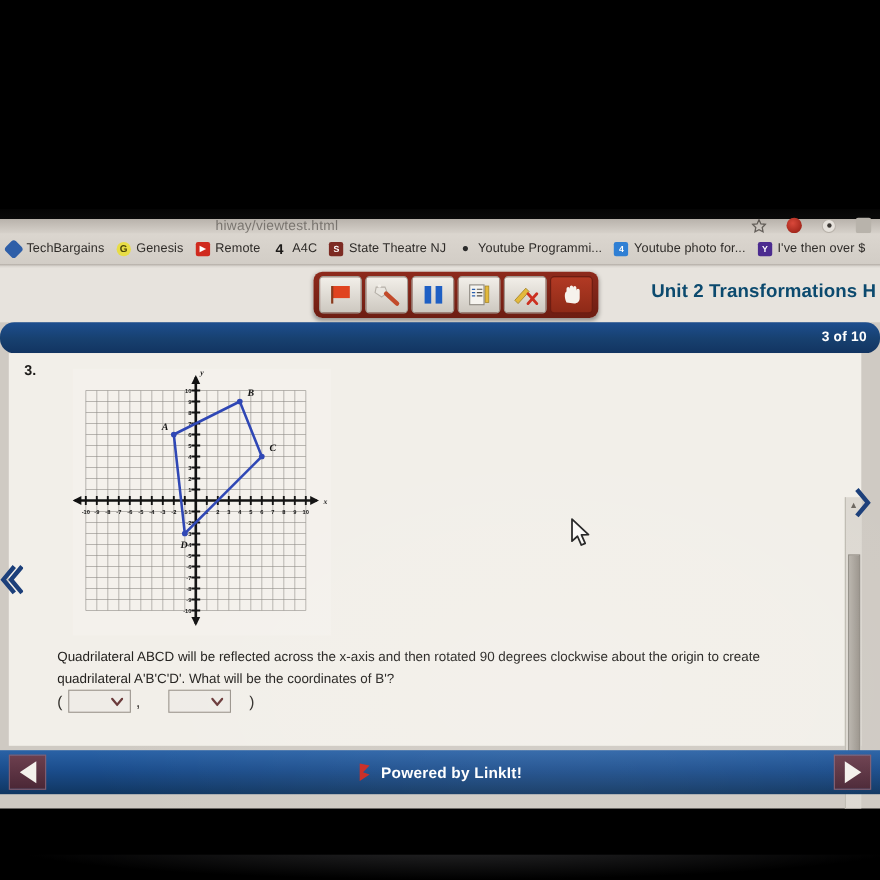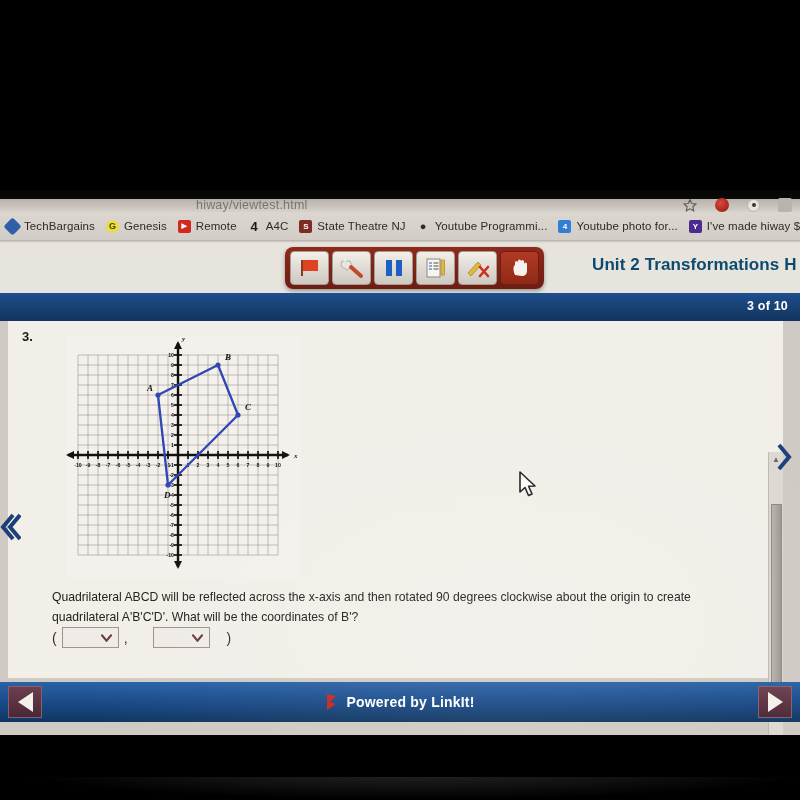--- a/index.html
+++ b/index.html
@@ -89,20 +89,21 @@
   .lk-title {
     position: absolute; left: 592px; top: 12px;
     font-size: 17px; font-weight: bold; color: #0c4a6e;
     letter-spacing: .1px; white-space: nowrap;
   }
 
   
   .blue-strip {
     position: absolute; left: 0; top: 103px; width: 800px; height: 28px;
     background: linear-gradient(to bottom,#1d4e8f,#17406f 55%,#123461);
+    border-radius: 13px;
   }
   .page-of {
     position: absolute; right: 12px; top: 6px;
     color: #fff; font-size: 12.5px; font-weight: bold; letter-spacing:.2px;
   }
 
   
   .qpage {
     position: absolute; left: 8px; top: 131px;
     width: 775px; height: 357px;
@@ -236,21 +237,21 @@
       <div class="bm">
         <span class="bm-ico" style="background:transparent;color:#2b2b2b;font-size:11px;">●</span>
         <span class="bm-label">Youtube Programmi...</span>
       </div>
       <div class="bm">
         <span class="bm-ico" style="background:#2f7fd4;font-size:8px;">4</span>
         <span class="bm-label">Youtube photo for...</span>
       </div>
       <div class="bm">
         <span class="bm-ico" style="background:#4b2b8f;font-size:8px;">Y</span>
-        <span class="bm-label">I've made hiway $</span>
+        <span class="bm-label">I've then over $</span>
       </div>
     </div>
     <div class="bmbar-sep"></div>
 
     <div class="lk-toolwrap">
       <div class="lk-toolbar">
 
         <div class="lk-btn">
           <svg width="24" height="22" viewBox="0 0 24 22">
             <rect x="4" y="3" width="16" height="11" fill="#e0431f"></rect>

